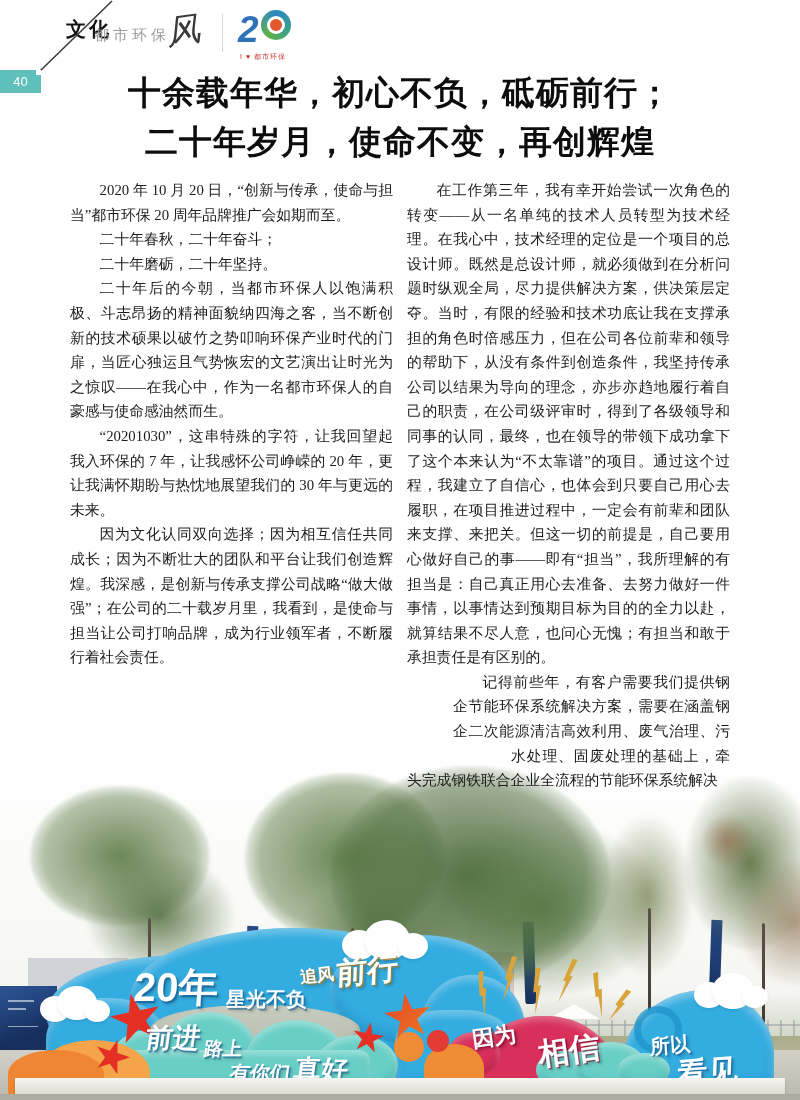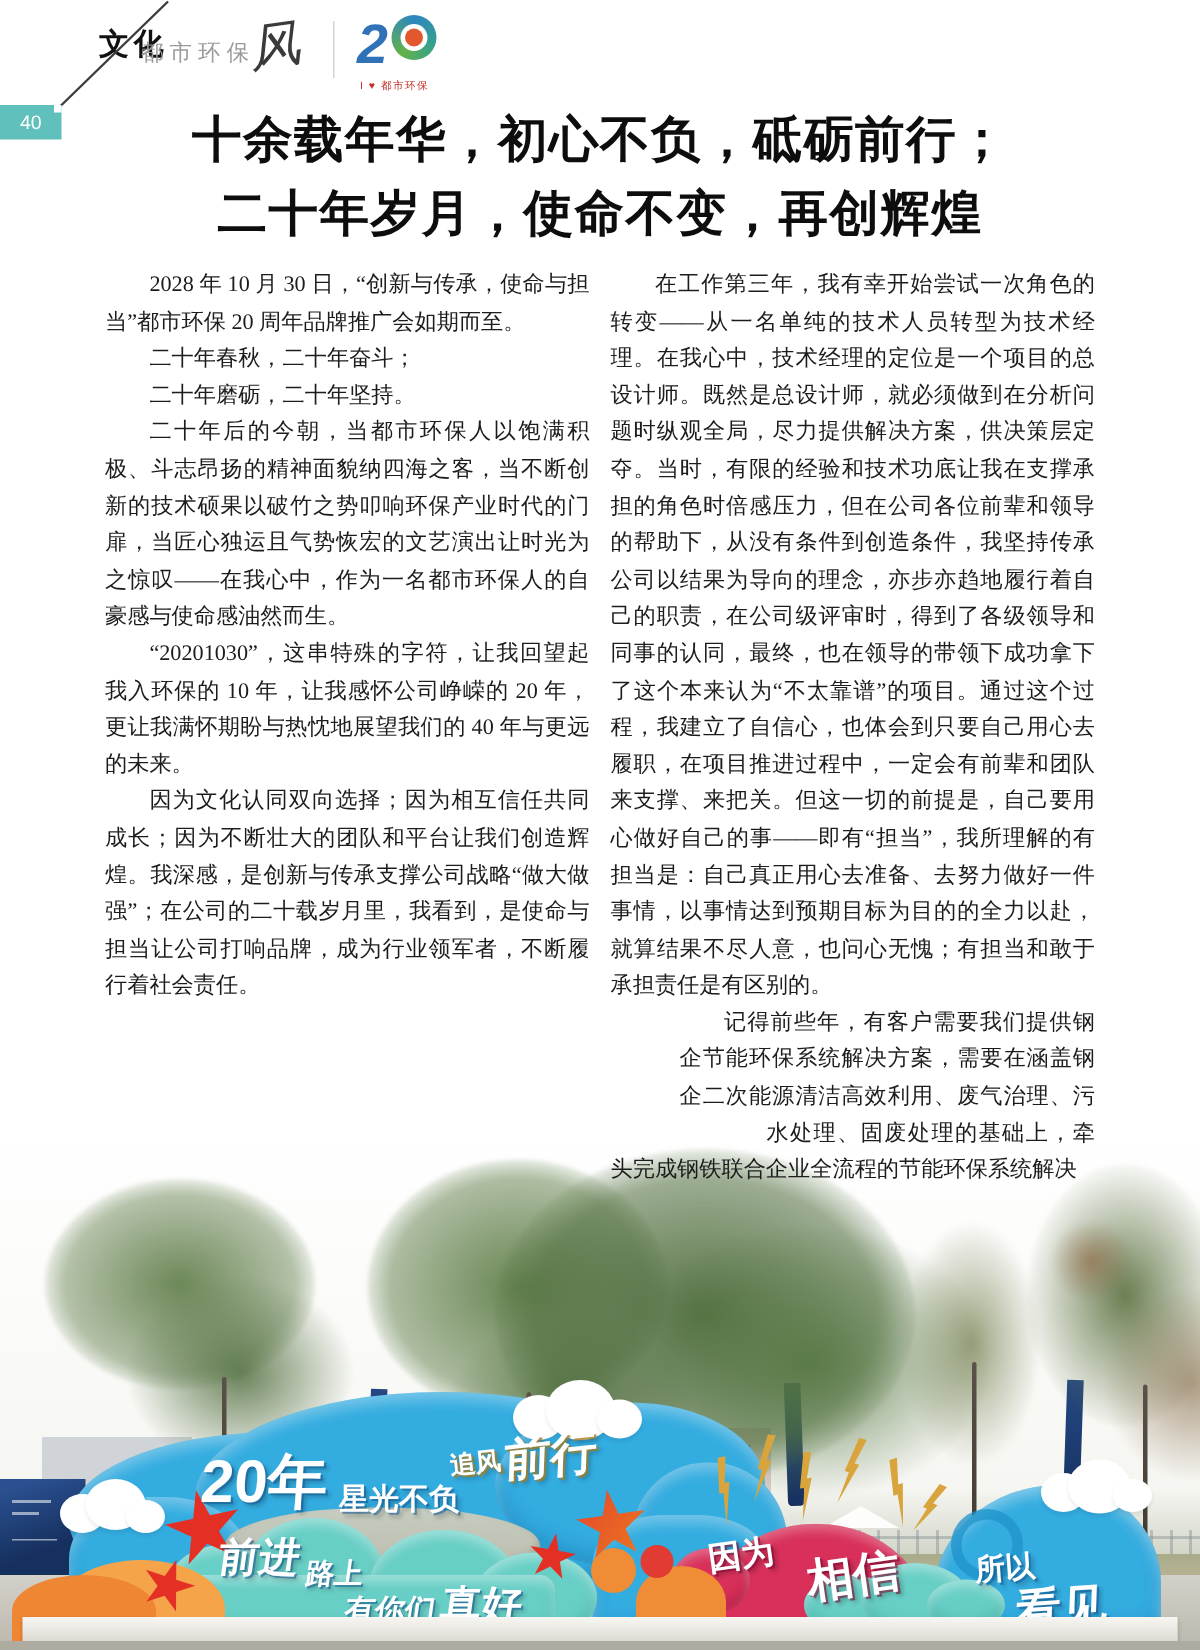--- a/index.html
+++ b/index.html
@@ -101,25 +101,25 @@
   </div>
   <div class="logo-tagline">I ♥ 都市环保</div>
 
   <h1 class="title" style="margin:0;">
     <span style="display:block;">十余载年华，初心不负，砥砺前行；</span>
     <span style="display:block;">二十年岁月，使命不变，再创辉煌</span>
   </h1>
 
   <div class="article">
     <div class="col">
-      <p class="para">2028 年 10 月 30 日，“创新与传承，使命与担当”都市环保 20 周年品牌推广会如期而至。</p>
+      <p class="para">2020 年 10 月 20 日，“创新与传承，使命与担当”都市环保 20 周年品牌推广会如期而至。</p>
       <p class="para">二十年春秋，二十年奋斗；</p>
       <p class="para">二十年磨砺，二十年坚持。</p>
       <p class="para">二十年后的今朝，当都市环保人以饱满积极、斗志昂扬的精神面貌纳四海之客，当不断创新的技术硕果以破竹之势叩响环保产业时代的门扉，当匠心独运且气势恢宏的文艺演出让时光为之惊叹——在我心中，作为一名都市环保人的自豪感与使命感油然而生。</p>
-      <p class="para">“20201030”，这串特殊的字符，让我回望起我入环保的 10 年，让我感怀公司峥嵘的 20 年，更让我满怀期盼与热忱地展望我们的 40 年与更远的未来。</p>
+      <p class="para">“20201030”，这串特殊的字符，让我回望起我入环保的 7 年，让我感怀公司峥嵘的 20 年，更让我满怀期盼与热忱地展望我们的 30 年与更远的未来。</p>
       <p class="para">因为文化认同双向选择；因为相互信任共同成长；因为不断壮大的团队和平台让我们创造辉煌。我深感，是创新与传承支撑公司战略“做大做强”；在公司的二十载岁月里，我看到，是使命与担当让公司打响品牌，成为行业领军者，不断履行着社会责任。</p>
     </div>
     <div class="col">
       <p class="para">在工作第三年，我有幸开始尝试一次角色的转变——从一名单纯的技术人员转型为技术经理。在我心中，技术经理的定位是一个项目的总设计师。既然是总设计师，就必须做到在分析问题时纵观全局，尽力提供解决方案，供决策层定夺。当时，有限的经验和技术功底让我在支撑承担的角色时倍感压力，但在公司各位前辈和领导的帮助下，从没有条件到创造条件，我坚持传承公司以结果为导向的理念，亦步亦趋地履行着自己的职责，在公司级评审时，得到了各级领导和同事的认同，最终，也在领导的带领下成功拿下了这个本来认为“不太靠谱”的项目。通过这个过程，我建立了自信心，也体会到只要自己用心去履职，在项目推进过程中，一定会有前辈和团队来支撑、来把关。但这一切的前提是，自己要用心做好自己的事——即有“担当”，我所理解的有担当是：自己真正用心去准备、去努力做好一件事情，以事情达到预期目标为目的的全力以赴，就算结果不尽人意，也问心无愧；有担当和敢于承担责任是有区别的。</p>
       <p class="para"><span class="float-a"></span><span class="float-b"></span><span>记得前些年，有客户需要我们提供钢企节能环保系统解决方案，需要在涵盖钢企二次能源清洁高效利用、废气治理、污水处理、固废处理的基础上，牵头完成钢铁联合企业全流程的节能环保系统解决</span></p>
     </div>
   </div>
 
   <div class="photo">
 

